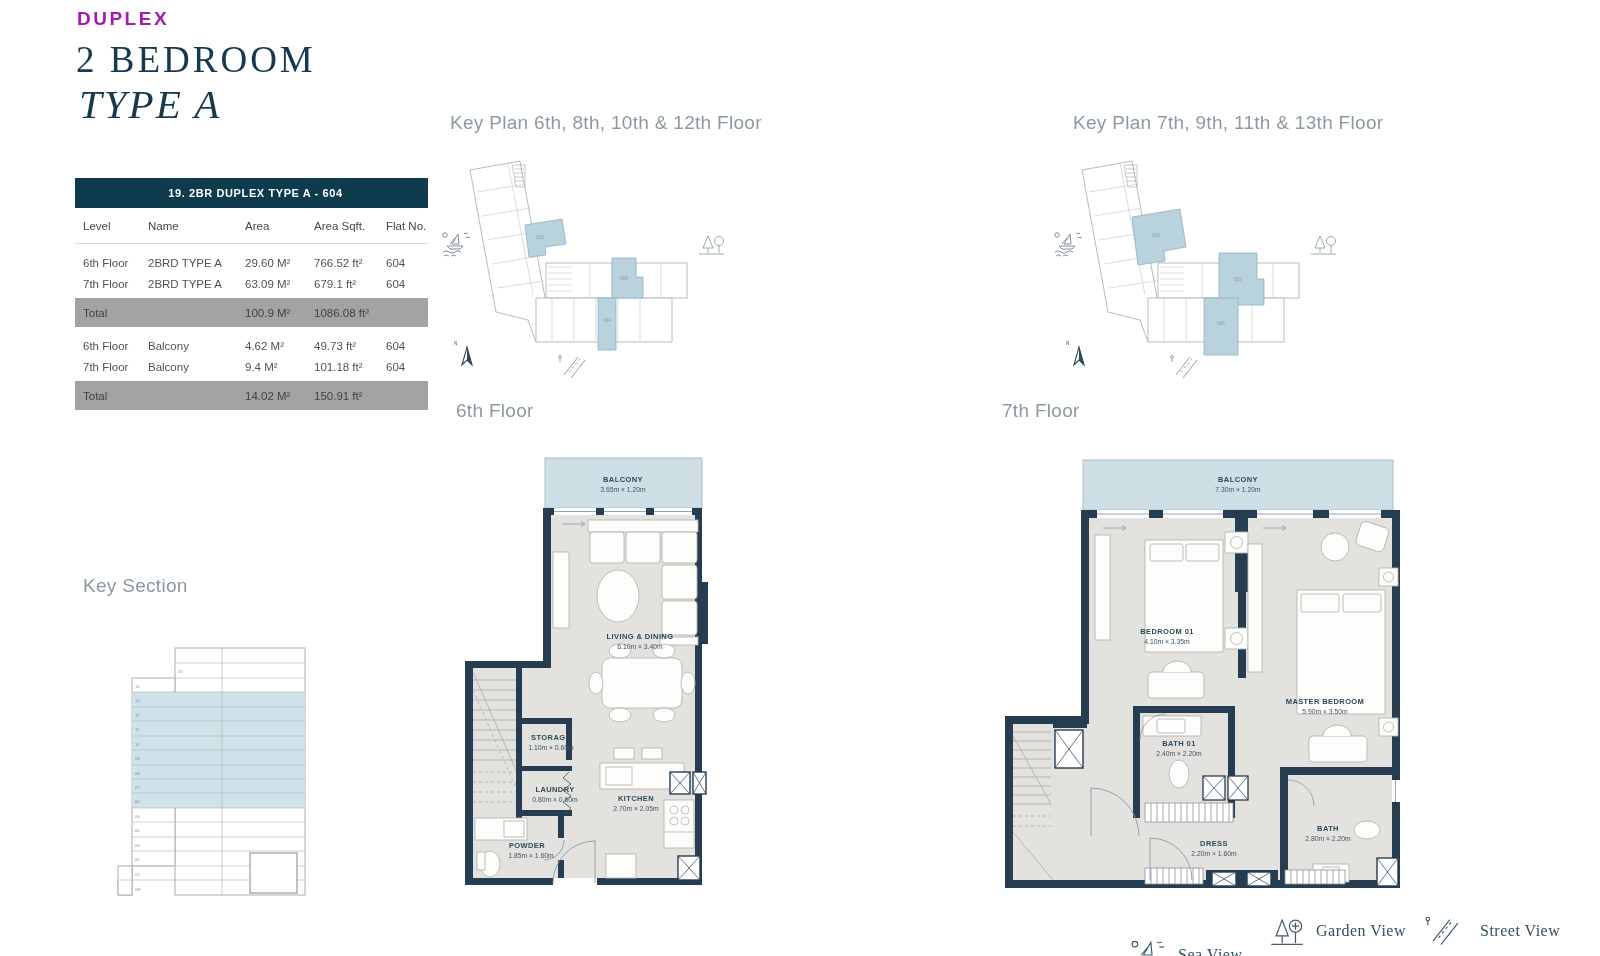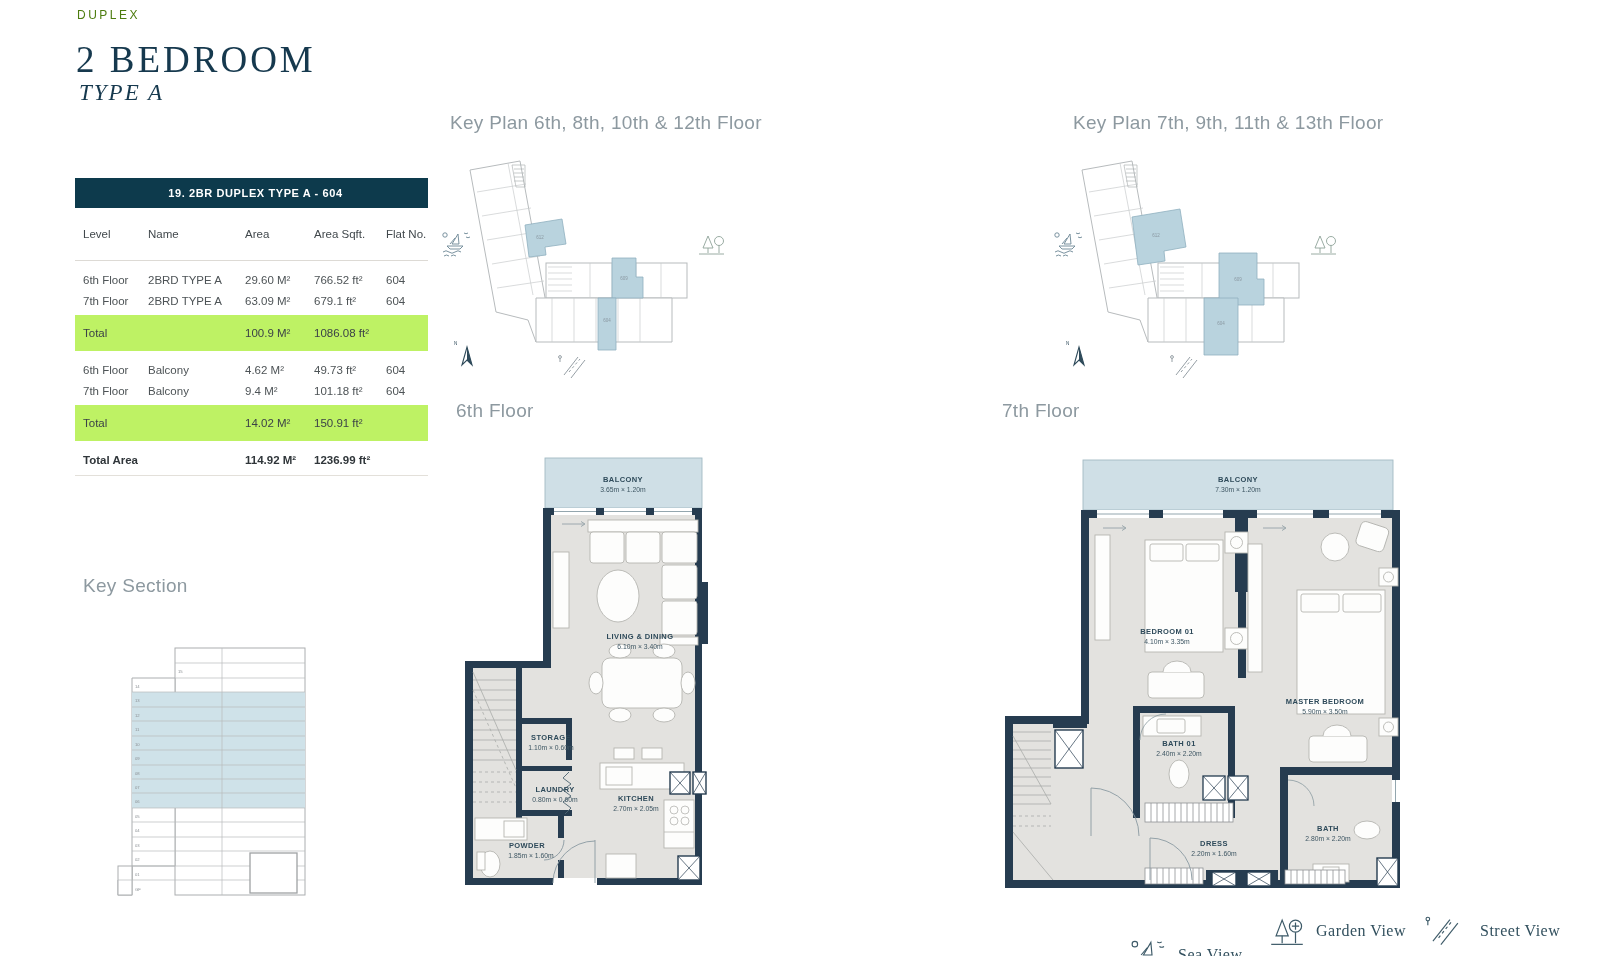--- a/index.html
+++ b/index.html
@@ -1,35 +1,35 @@
 <!DOCTYPE html>
 <html><head>
 <meta charset="utf-8">
 <style>
   * { margin:0; padding:0; box-sizing:border-box; }
   body { width:1600px; height:956px; background:#ffffff; font-family:"Liberation Sans", sans-serif; position:relative; overflow:hidden; }
   .abs { position:absolute; }
 
   
-  .eyebrow { left:77px; top:8px; font-size:12px; letter-spacing:2.5px; color:#4d7c0f; font-weight:400; }
+  .eyebrow { left:77px; top:8px; font-size:19px; letter-spacing:2.5px; color:#a21caf; font-weight:700; }
   .title1 { left:76px; top:38px; font-family:"Liberation Serif", serif; font-size:37px; letter-spacing:3px; color:#16394e; font-weight:500; }
-  .title2 { left:79px; top:80px; font-family:"Liberation Serif", serif; font-size:23px; letter-spacing:2px; color:#16394e; font-style:italic; font-weight:500; }
+  .title2 { left:79px; top:80px; font-family:"Liberation Serif", serif; font-size:41px; letter-spacing:2px; color:#16394e; font-style:italic; font-weight:500; }
 
   .section-title { font-size:19px; color:#8d99a0; letter-spacing:.3px; }
 
   
   .unit-table { left:75px; top:178px; width:353px; font-size:11.5px; color:#4d5356; }
   .t-head { background:#0d3a4c; color:#fff; height:30px; display:flex; align-items:center; justify-content:center; font-size:11px; font-weight:700; letter-spacing:.6px;padding-left:8px; }
   .t-grid { display:grid; grid-template-columns:65px 97px 69px 72px 50px; align-items:center; }
-  .t-cols { height:53px; color:#41484c; border-bottom:1px solid #dddad5; }
+  .t-cols { height:36px; color:#41484c; border-bottom:1px solid #dddad5; }
   .t-cols > div { padding-left:8px; }
   .t-row { height:21px; }
   .t-row > div { padding-left:8px; }
   .t-gap { height:4px; }
-  .t-total { background:#bef264; height:36px; color:#3c4247; }
+  .t-total { background:#a3a3a3; height:29px; color:#3c4247; }
   .t-total > div { padding-left:8px; }
   .t-grand { height:31px; font-weight:700; color:#30363a; border-bottom:1px solid #e3e0da; }
   .t-grand > div { padding-left:8px; }
 
   
   svg text { font-family:"Liberation Sans", sans-serif; }
   .room-name { font-size:7.5px; font-weight:bold; fill:#2e4a5a; letter-spacing:.4px; }
   .room-dims { font-size:6.8px; fill:#3e5663; }
   .kp-num { font-size:4.5px; fill:#8b99a2; }
   .ks-num { font-size:4.2px; fill:#8b9094; }
@@ -95,27 +95,20 @@
   </div>
   <div class="t-gap"></div>
   <div class="t-grid t-total">
     <div>Total</div>
     <div></div>
     <div>14.02 M²</div>
     <div>150.91 ft²</div>
     <div></div>
   </div>
   <div class="t-gap"></div>
-  <div class="t-grid t-grand">
-    <div>Total Area</div>
-    <div></div>
-    <div>114.92 M²</div>
-    <div>1236.99 ft²</div>
-    <div></div>
-  </div>
 </div>
 
 <div class="abs section-title" style="left:450px; top:112px;">Key Plan 6th, 8th, 10th &amp; 12th Floor</div>
 <div class="abs section-title" style="left:1073px; top:112px;">Key Plan 7th, 9th, 11th &amp; 13th Floor</div>
 <div class="abs section-title" style="left:456px; top:400px;">6th Floor</div>
 <div class="abs section-title" style="left:1002px; top:400px;">7th Floor</div>
 <div class="abs section-title" style="left:83px; top:575px;">Key Section</div>
 
 <svg class="abs" style="left:440px; top:145px;" width="320" height="250" viewBox="0 0 320 250">
   <g fill="#ffffff" stroke="#b7bbbd" stroke-width="1">

